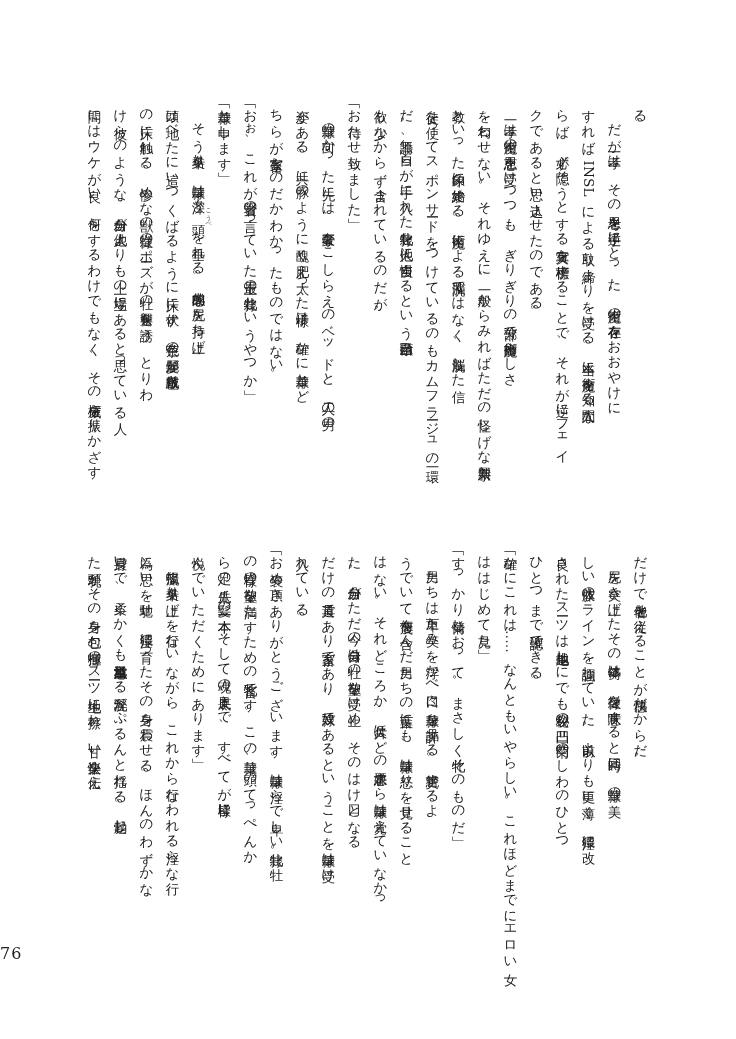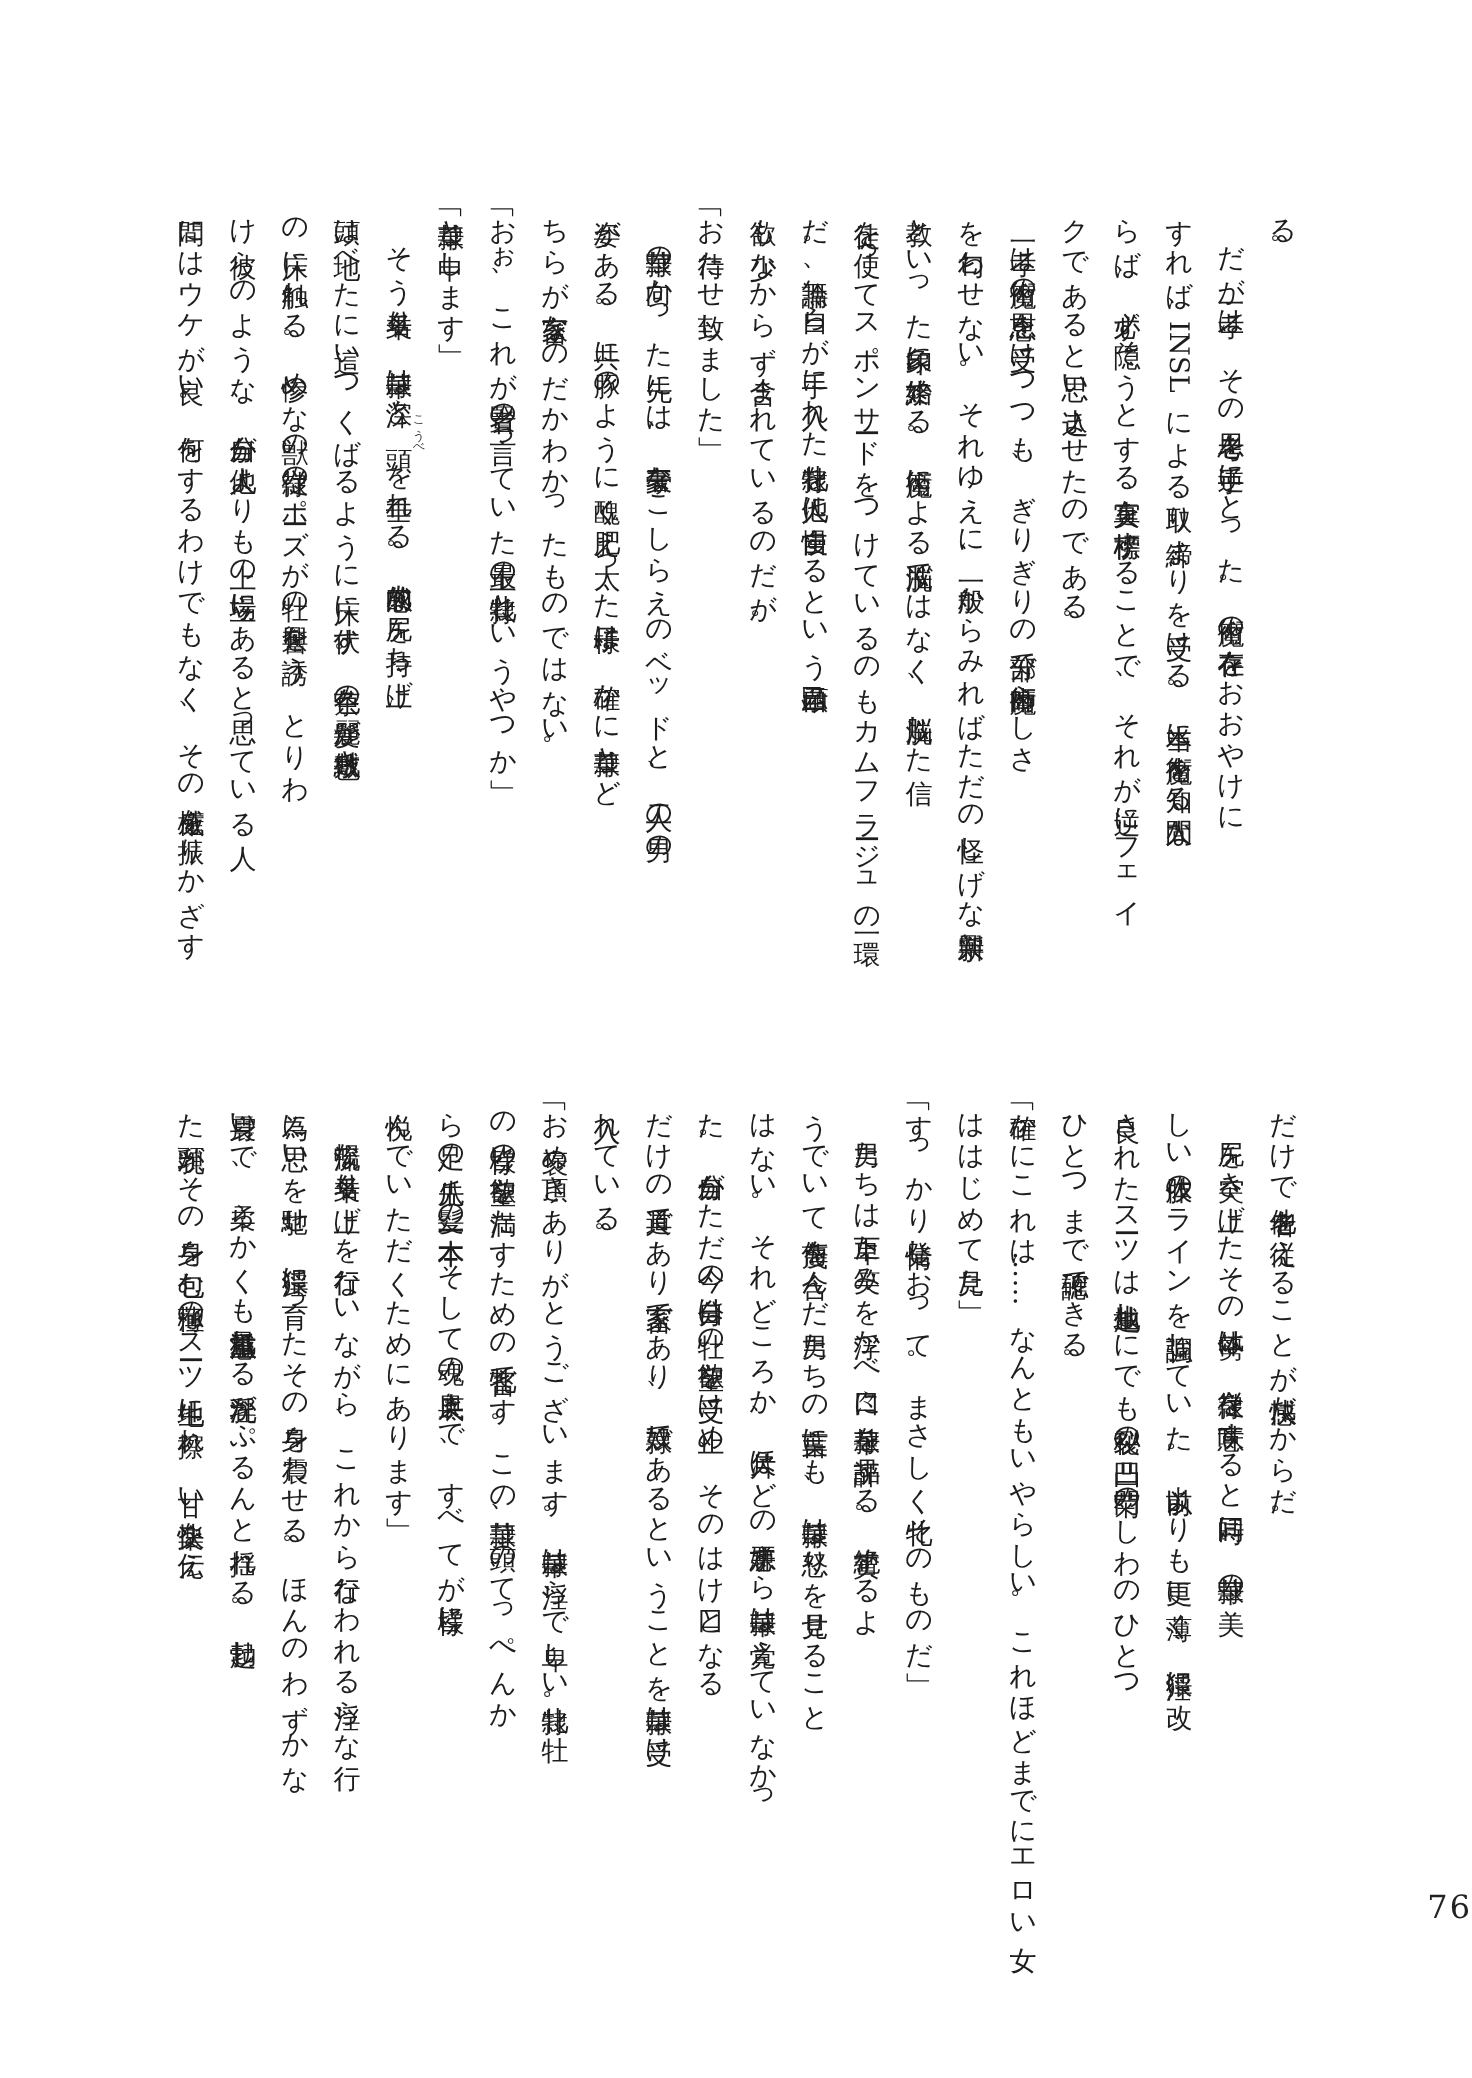--- a/index.html
+++ b/index.html
@@ -41,21 +41,21 @@
   ruby rt {
     font-size: 6px;
     letter-spacing: 0;
     color: #333;
   }
   .page-number {
     position: absolute;
     top: 944px;
     left: 0;
     width: 736px;
-    text-align: right;
+    text-align: left;
     font-size: 16px;
     letter-spacing: 1px;
     color: #222;
   }
 </style>
 </head>
 <body>
 
 <div class="page">
 

